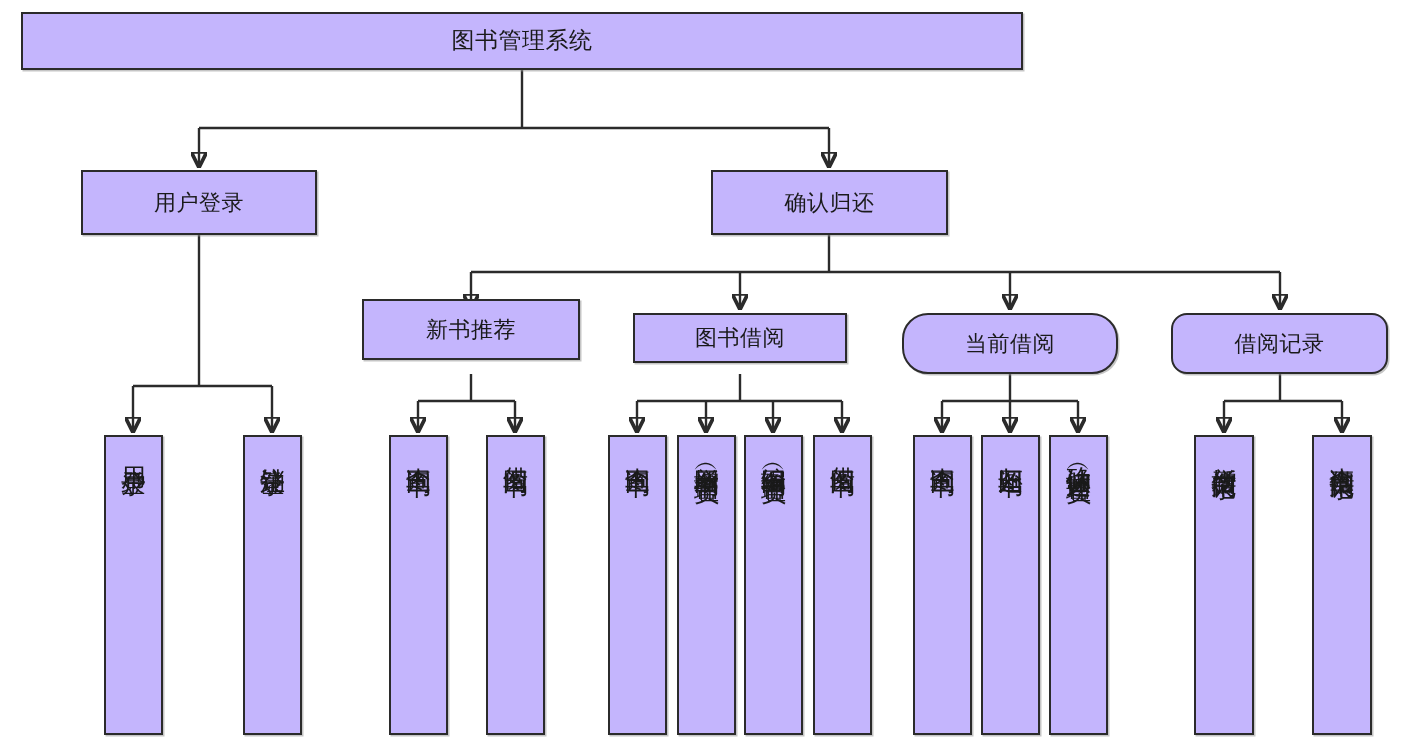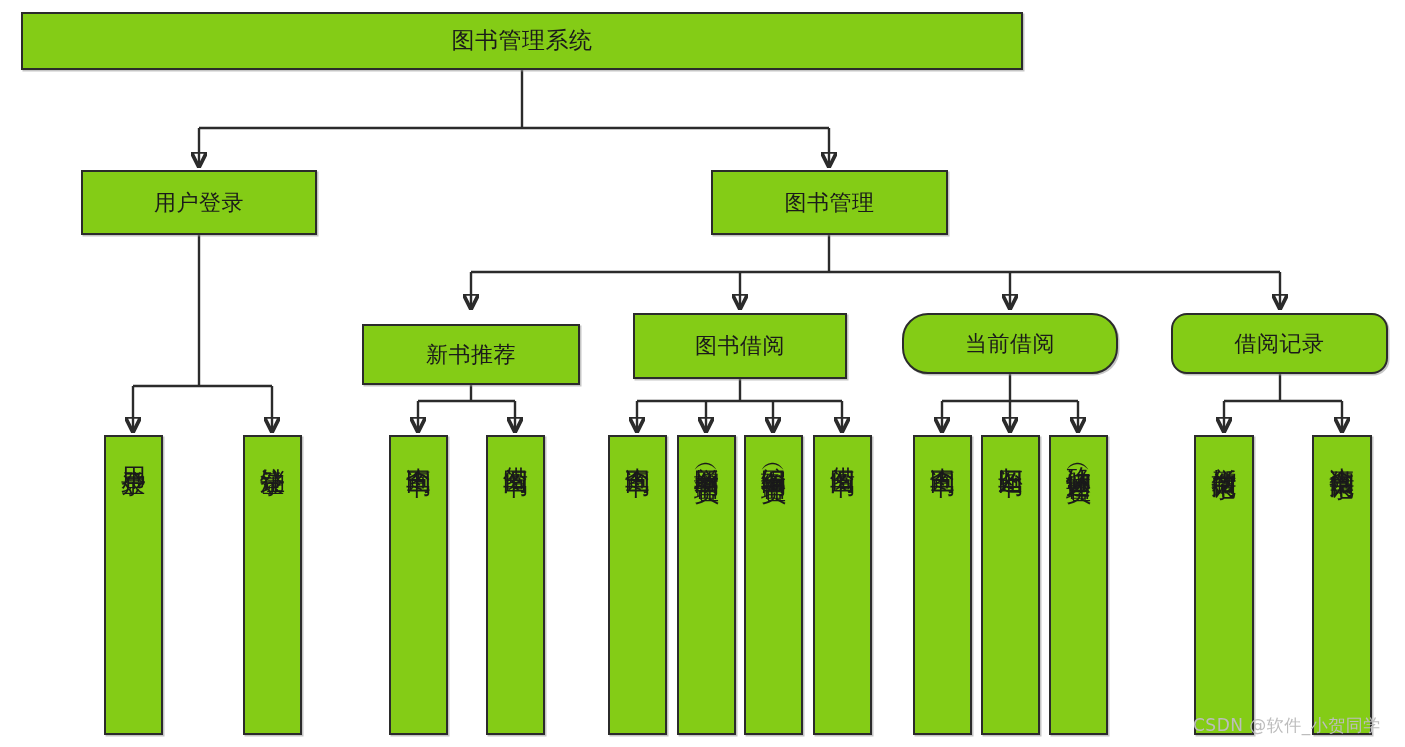--- a/index.html
+++ b/index.html
@@ -11,21 +11,21 @@
     position:relative;
     width:1405px;
     height:747px;
     background:#ffffff;
     overflow:hidden;
   }
   
   .node{
     position:absolute;
     box-sizing:border-box;
-    background:#84cc16;
+    background:#c4b5fd;
     border:2px solid #2b2b2b;
     box-shadow:1.5px 1.5px 0 0 rgba(150,150,150,.55);
     display:flex;
     align-items:center;
     justify-content:center;
     color:#1a1a1a;
   }
   .node .lbl{
     display:block;
     line-height:1.18;
@@ -117,27 +117,27 @@
   </svg>
 
   <div class="node h root" style="left:21px;top:12px;width:1002px;height:58px;">
     <span class="lbl">图书管理系统</span>
   </div>
 
   <div class="node h" style="left:81px;top:170px;width:236px;height:65px;">
     <span class="lbl">用户登录</span>
   </div>
   <div class="node h" style="left:711px;top:170px;width:237px;height:65px;">
-    <span class="lbl">图书管理</span>
+    <span class="lbl">确认归还</span>
   </div>
 
-  <div class="node h" style="left:362px;top:324px;width:218px;height:61px;">
+  <div class="node h" style="left:362px;top:299px;width:218px;height:61px;">
     <span class="lbl">新书推荐</span>
   </div>
-  <div class="node h" style="left:633px;top:313px;width:214px;height:66px;">
+  <div class="node h" style="left:633px;top:313px;width:214px;height:50px;">
     <span class="lbl">图书借阅</span>
   </div>
   <div class="node h" style="left:902px;top:313px;width:216px;height:61px;border-radius:26px;">
     <span class="lbl">当前借阅</span>
   </div>
   <div class="node h" style="left:1171px;top:313px;width:217px;height:61px;border-radius:16px;">
     <span class="lbl">借阅记录</span>
   </div>
 
   <div class="node v" style="left:104px;top:435px;width:59px;height:300px;">
@@ -177,15 +177,14 @@
     <span class="lbl">确认归还（管理员）</span>
   </div>
 
   <div class="node v" style="left:1194px;top:435px;width:60px;height:300px;">
     <span class="lbl">新增借阅记录</span>
   </div>
   <div class="node v" style="left:1312px;top:435px;width:60px;height:300px;">
     <span class="lbl">查询借阅记录</span>
   </div>
 
-  <div id="watermark">CSDN @软件_小贺同学</div>
 
 </div>
 
 </body></html>

